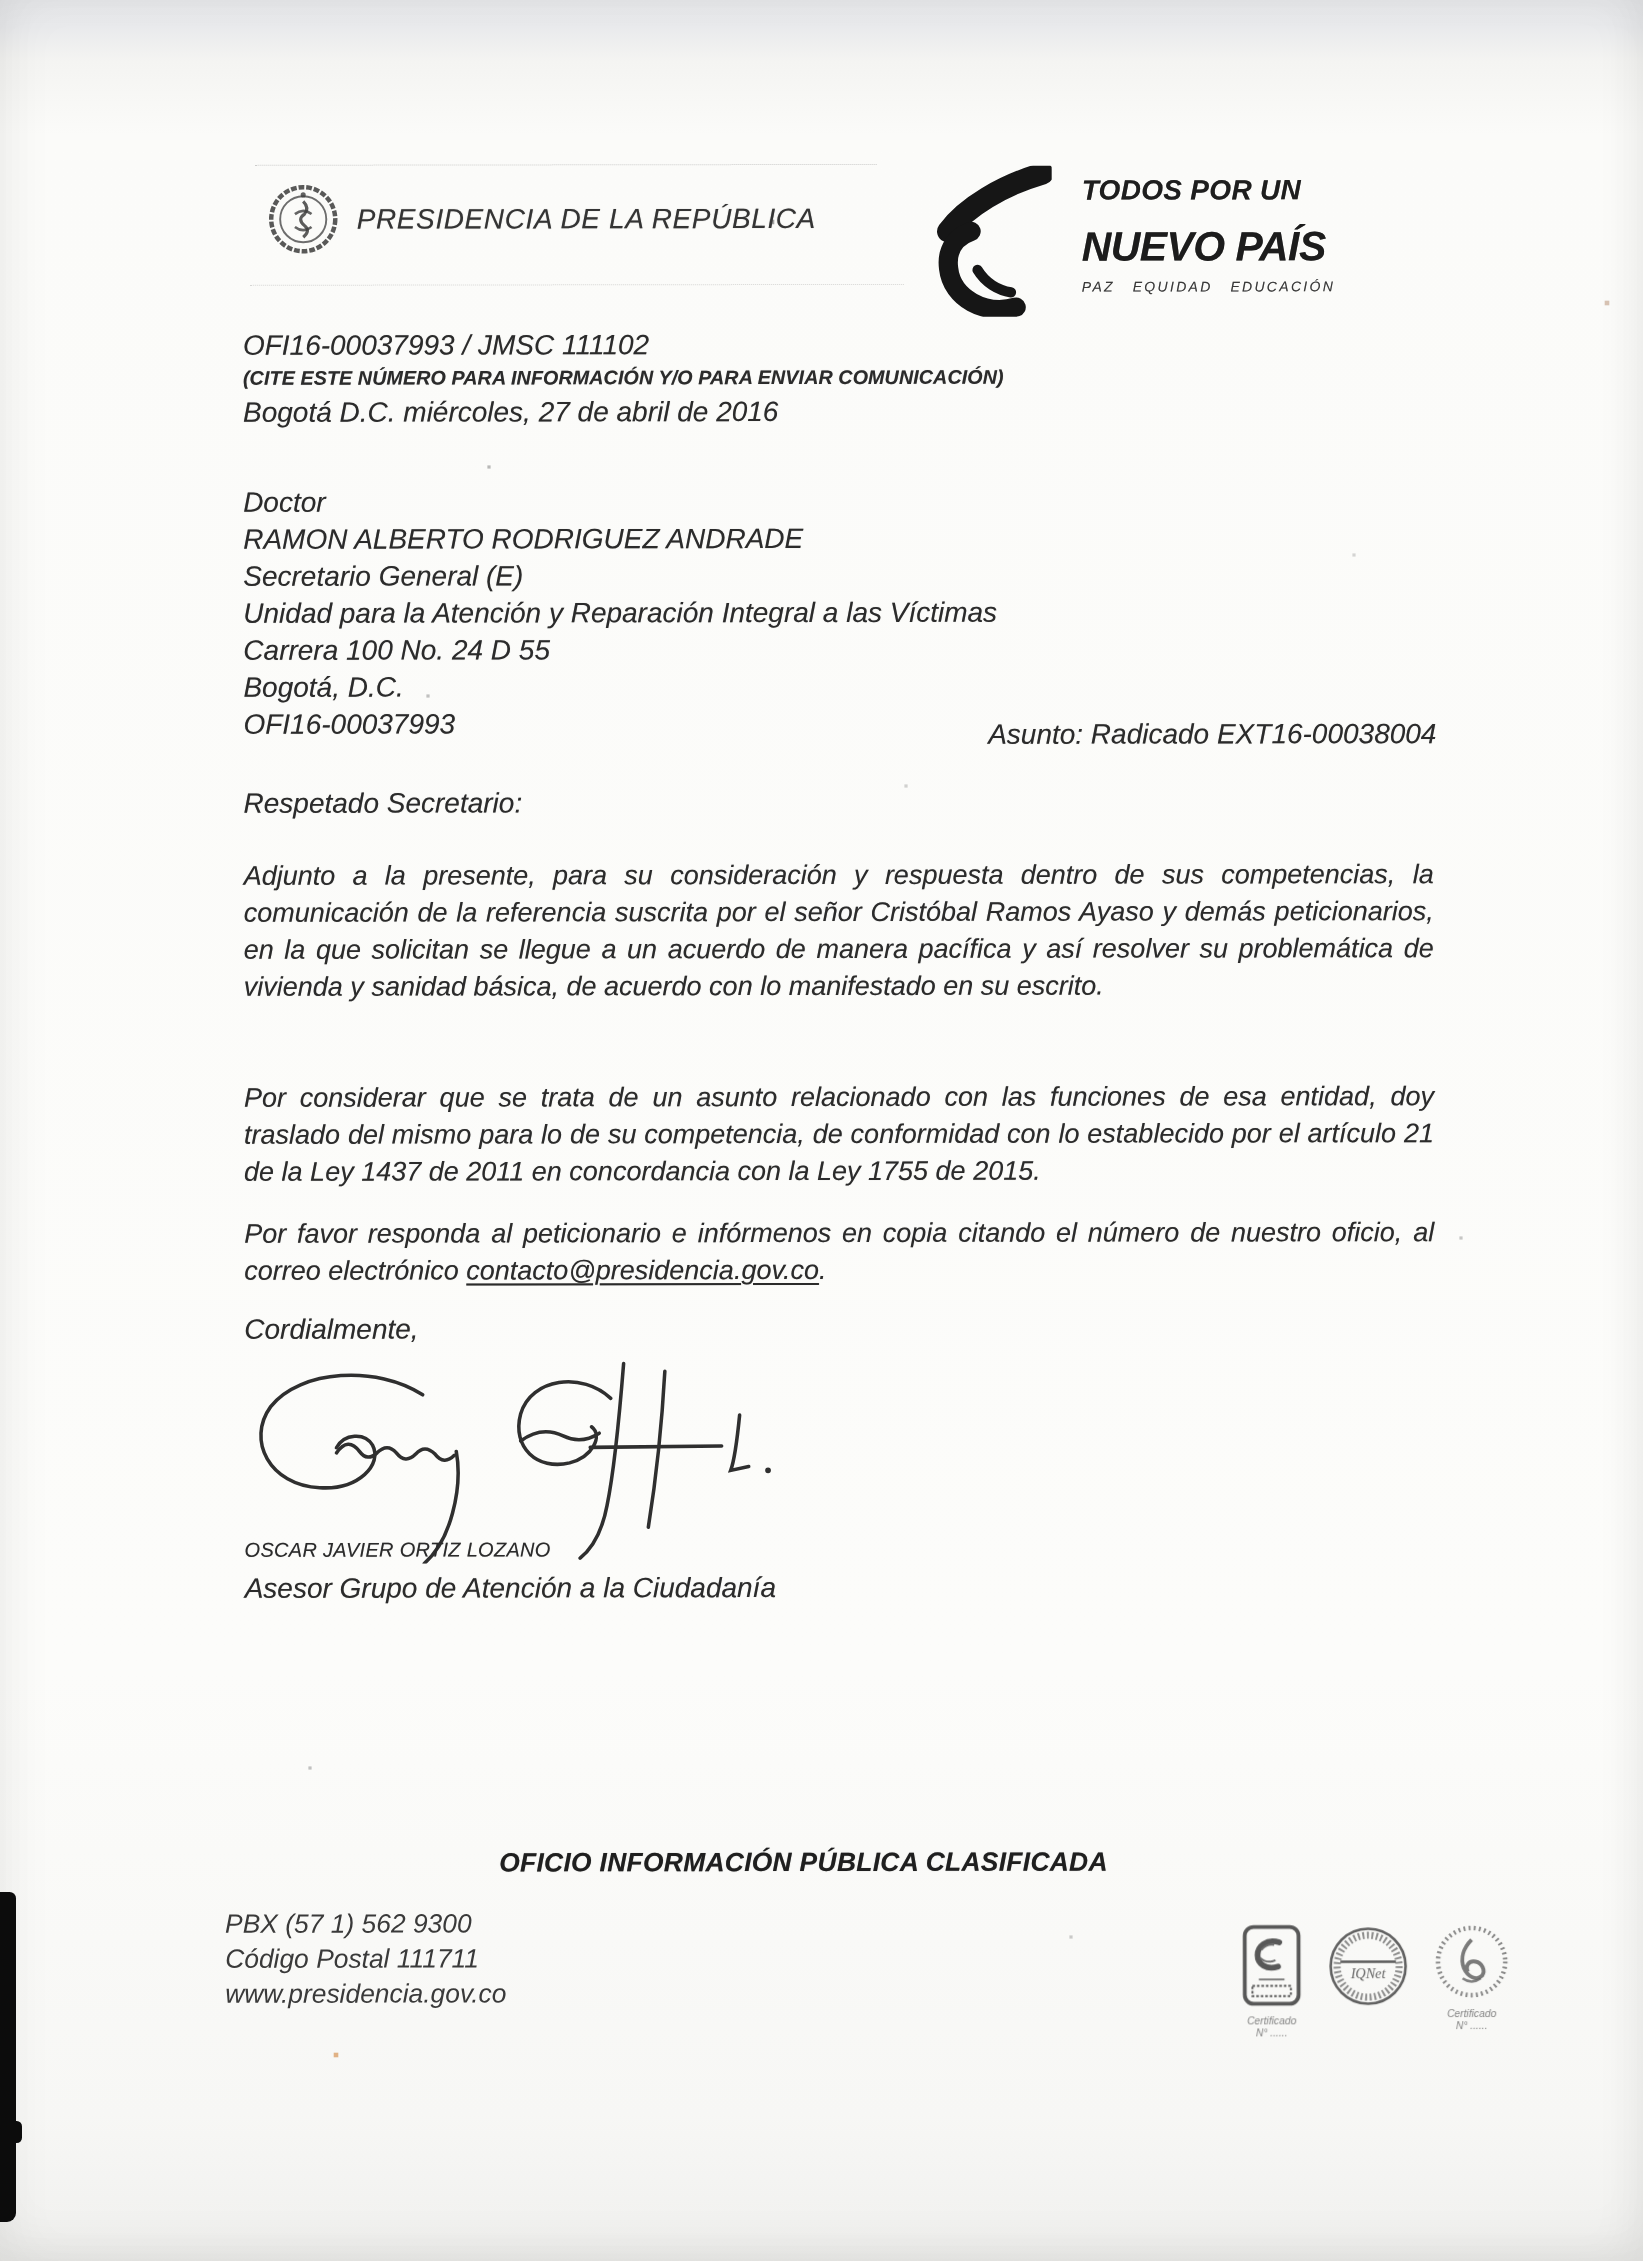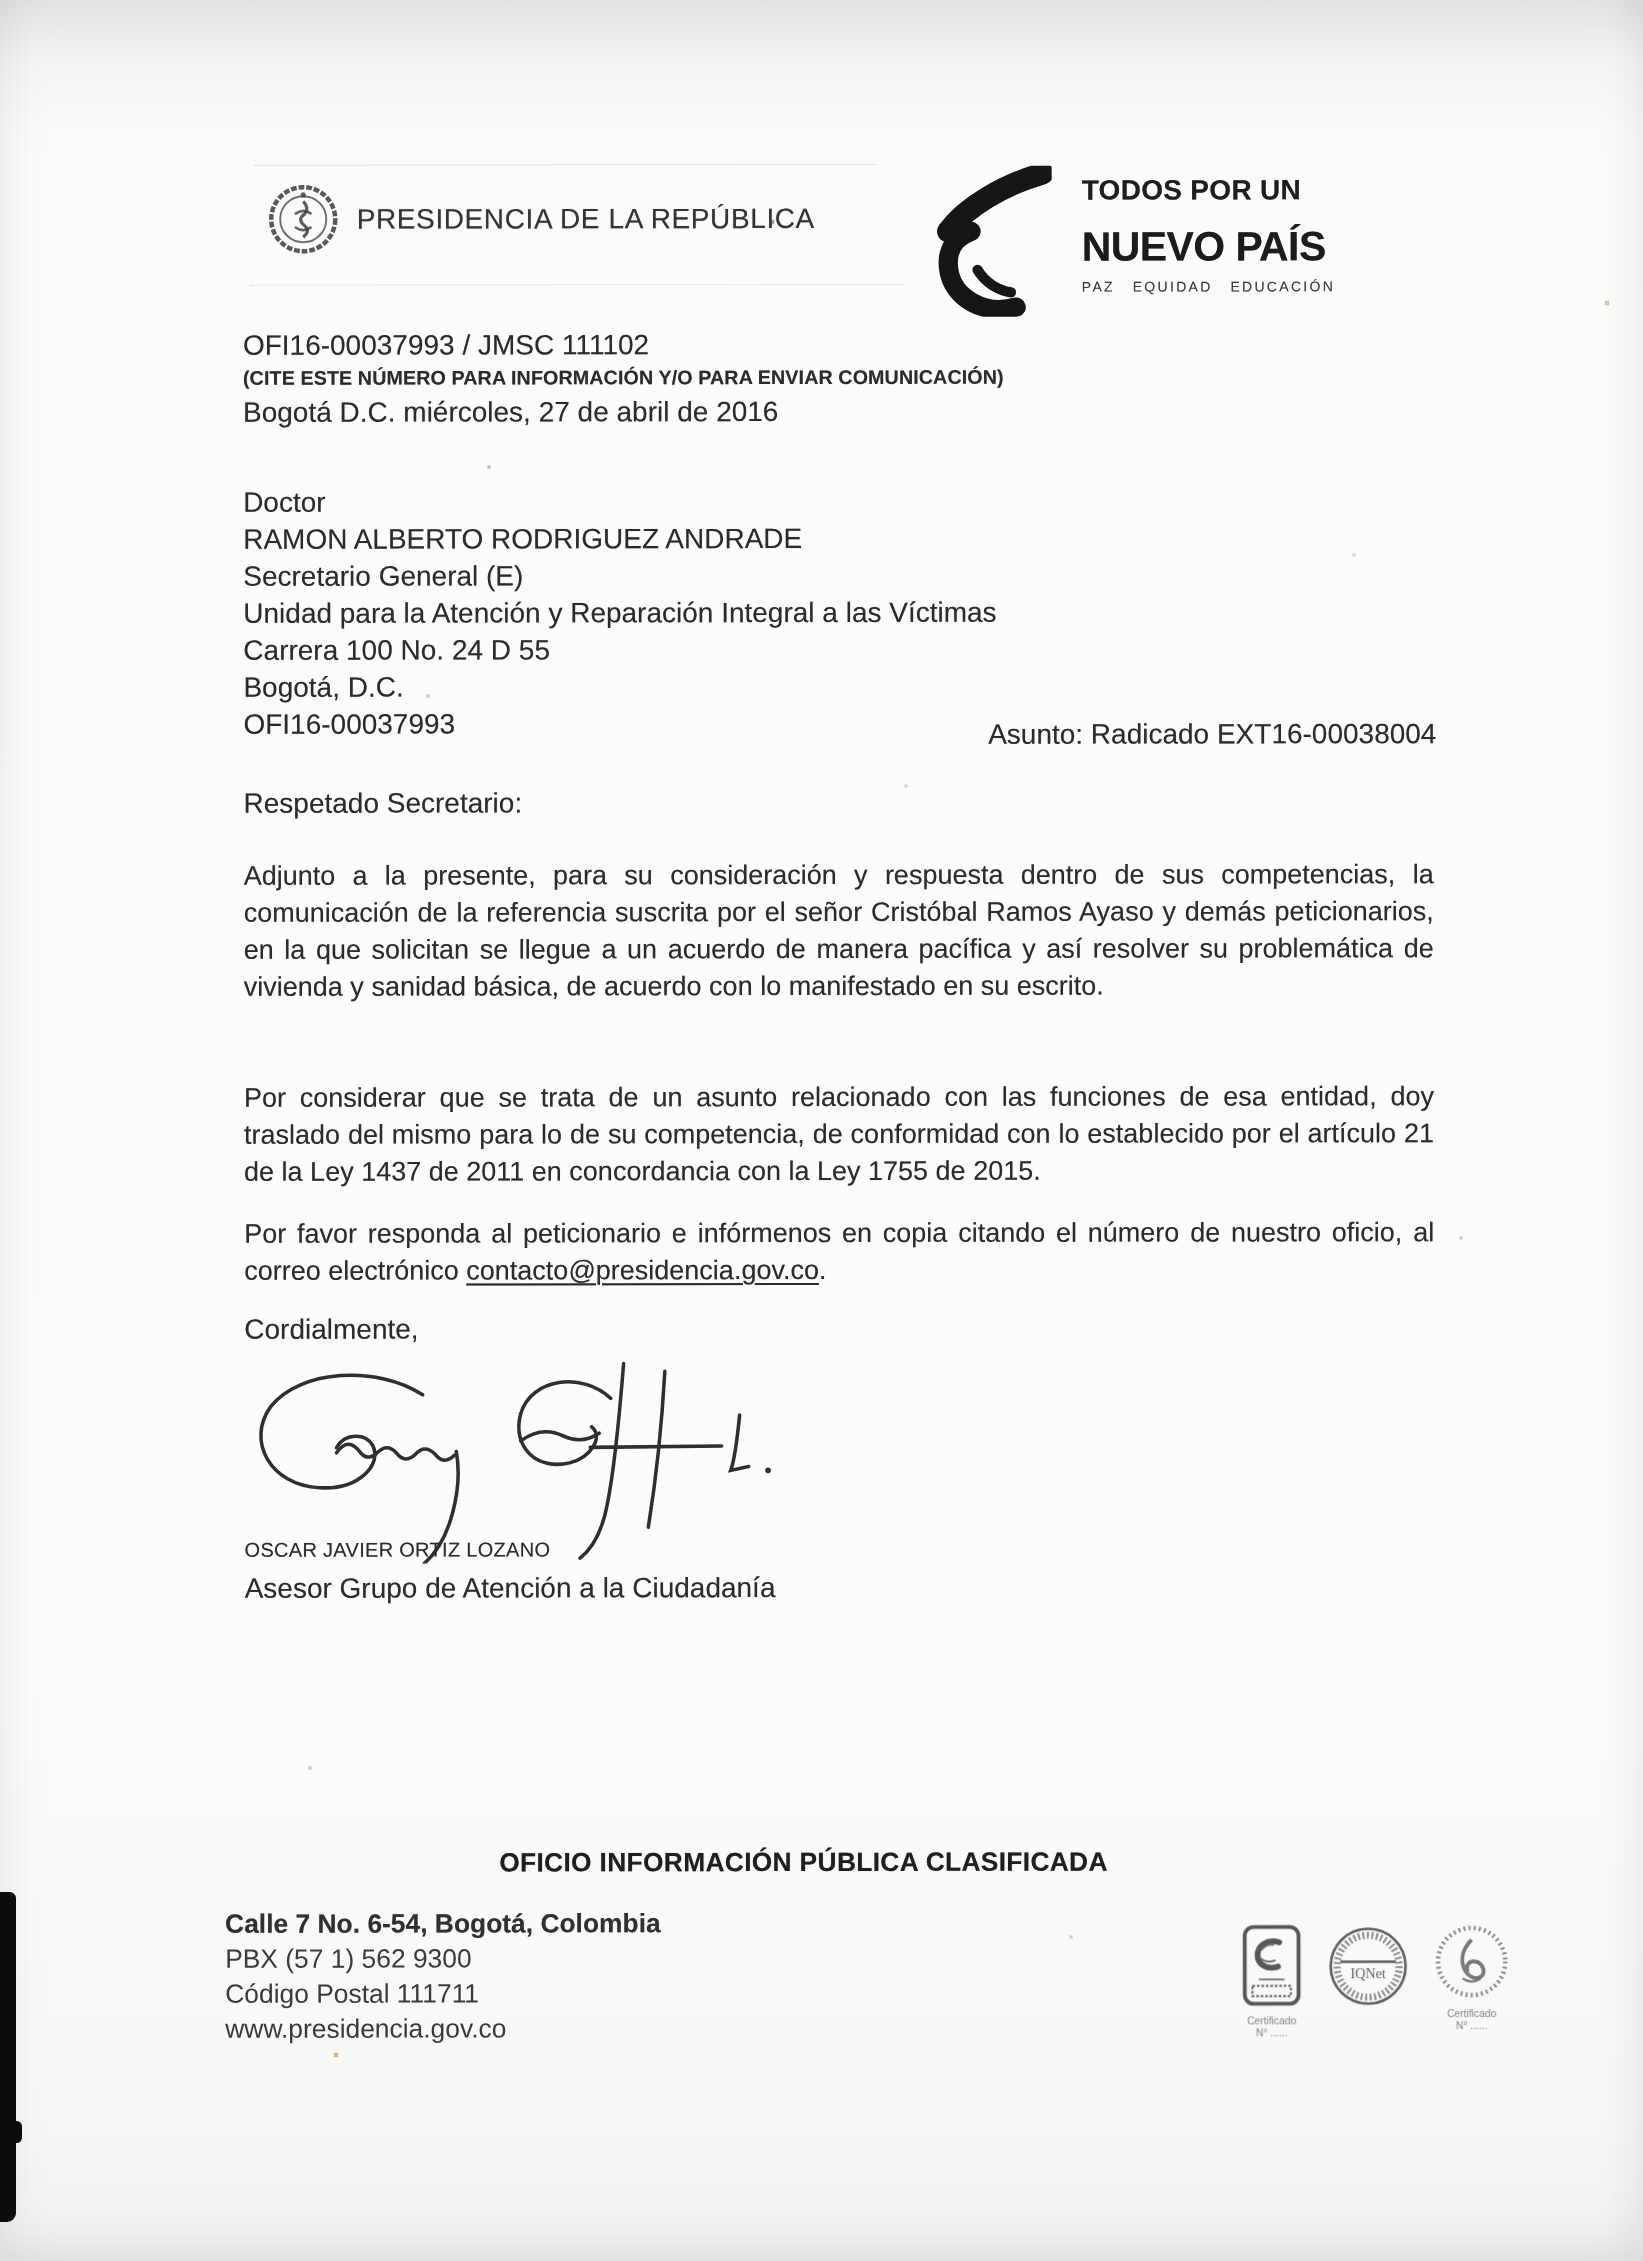--- a/index.html
+++ b/index.html
@@ -7,20 +7,21 @@
     width:1643px;height:2261px;
     overflow:hidden;
     background:#dfe0e2;
     font-family:"Liberation Sans", sans-serif;
   }
   .scan{
     position:relative;width:1643px;height:2261px;
     background:linear-gradient(180deg,#e8e9eb 0px,#e9eaec 27px,#f4f4f2 61px,#fbfbf9 135px,#fcfcfa 1675px,#f7f7f5 2114px,#f0f0ee 2261px);
     box-shadow:inset -17px 0 39px rgba(0,0,0,0.035), inset 0 -22px 45px rgba(0,0,0,0.04), inset 19.3px 0 45px rgba(0,0,0,0.03);
     color:#2b2b2b;
+    font-style:italic;
   }
   .page-content{position:absolute;inset:0;transform:rotate(-0.08deg);}
   .abs{position:absolute;}
   .ink{color:#2b2b2b;text-shadow:0 0 0.7px rgba(20,20,20,0.38);}
   .artifact-line{border-top:1.9px dotted rgba(95,95,95,0.30);height:0;}
 
   
   .gov-left{left:268px;top:180px;display:flex;align-items:center;gap:17px;}
   .entity-name{font-size:28px;letter-spacing:0.6px;color:#343434;text-shadow:0 0 0.9px rgba(30,30,30,.45);}
   .campaign{left:927px;top:166px;display:flex;gap:30px;}
@@ -143,21 +144,20 @@
       </g>
     </svg>
 
     <div class="abs signer-name ink">OSCAR JAVIER ORTIZ LOZANO</div>
     <div class="abs signer-title ink">Asesor Grupo de Atención a la Ciudadanía</div>
 
 
     <div class="abs classification">OFICIO INFORMACIÓN PÚBLICA CLASIFICADA</div>
 
     <div class="abs footer-block">
-      <div class="footer-bold ink">Calle 7 No. 6-54, Bogotá, Colombia</div>
       <div>PBX (57 1) 562 9300</div>
       <div>Código Postal 111711</div>
       <div>www.presidencia.gov.co</div>
     </div>
 
     <div class="abs seals">
       <div class="seal-item">
         <svg width="59" height="82" viewBox="0 0 92 128">
           <rect x="4" y="4" width="84" height="120" rx="14" fill="none" stroke="#3d3d3d" stroke-width="6"></rect>
           <path d="M58 28 C38 22 24 34 24 48 C24 62 38 72 56 66" fill="none" stroke="#3d3d3d" stroke-width="9" stroke-linecap="round"></path>

